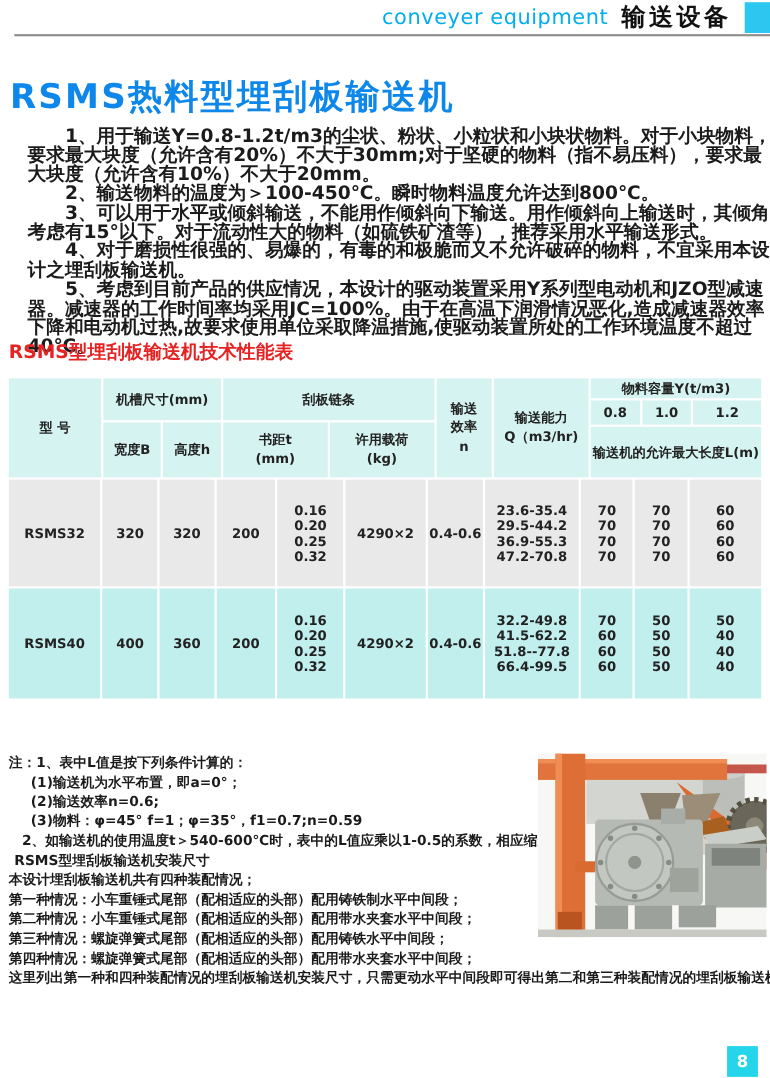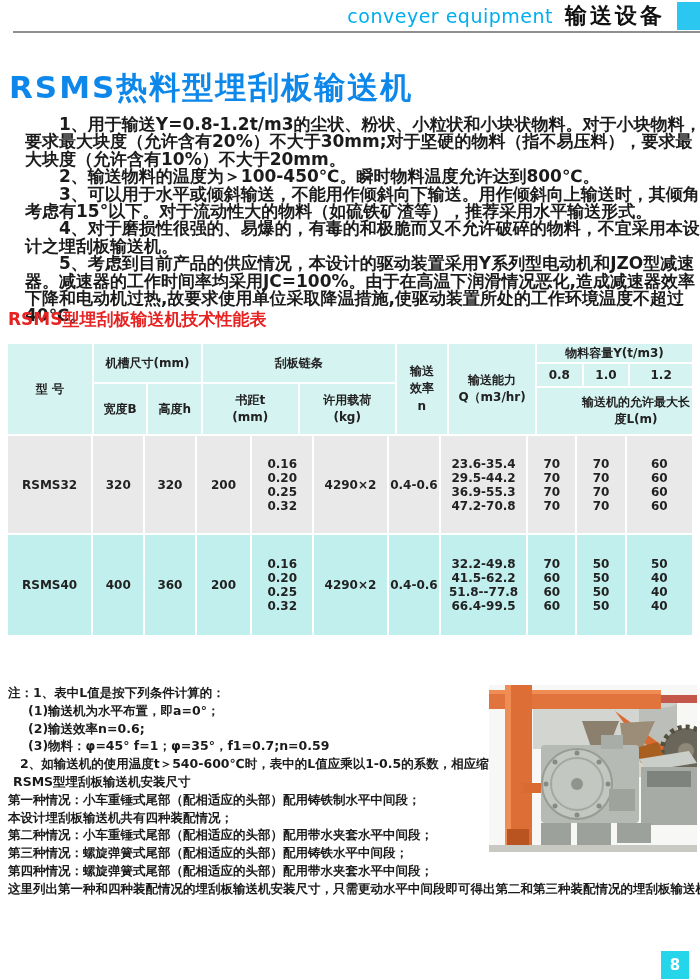--- a/index.html
+++ b/index.html
@@ -32,21 +32,21 @@
   .c{background:#D5F3F1;display:flex;align-items:center;justify-content:center;text-align:center;}
   .pre{white-space:pre-line;line-height:1.45;}
   .thead{display:flex;gap:2px;height:90px;}
   .vgroup{display:flex;flex-direction:column;gap:2px;}
   .hrow{display:flex;gap:2px;flex:1;}
   .c.top{height:38px;}
   .c.bot{flex:1;}
   .t1{height:18px;}
   .t2row{height:22px;flex:0 0 auto;}
   .t2row .c{height:22px;}
-  .t3{flex:1;padding-left:43px;}
+  .t3{flex:1;}
   .w-model{width:88px;} .w-b{width:53px;} .w-h{width:52px;} .w-pitch{width:57px;}
   .w-speed{width:63px;} .w-load{width:77px;} .w-eff{width:53px;} .w-cap{width:90px;}
   .w-d{width:50px;} .w-d2{width:69px;}
   .w-trough{width:107px;} .w-chain{width:201px;} .w-dens{width:155px;}
   .trow{display:flex;gap:2px;}
   .trow.gray{height:97px;} .trow.cyan{height:100px;}
   .gray .c{background:#E9E9E9;}
   .cyan .c{background:#C1EFEE;}
   .vlist{flex-direction:column;justify-content:center;align-items:center;padding:3px 0;}
   .vlist span{display:block;}
@@ -207,22 +207,22 @@
     </div>
   </div>
 
   <div class="notes">
     <div>注：1、表中L值是按下列条件计算的：</div>
     <div class="ind1">(1)输送机为水平布置，即a=0°；</div>
     <div class="ind1">(2)输送效率n=0.6;</div>
     <div class="ind1">(3)物料：φ=45° f=1；φ=35°，f1=0.7;n=0.59</div>
     <div class="ind2">2、如输送机的使用温度t＞540-600℃时，表中的L值应乘以1-0.5的系数，相应缩短。</div>
     <div class="ind3">RSMS型埋刮板输送机安装尺寸</div>
+    <div>本设计埋刮板输送机共有四种装配情况；</div>
     <div>第一种情况：小车重锤式尾部（配相适应的头部）配用铸铁制水平中间段；</div>
-    <div>本设计埋刮板输送机共有四种装配情况；</div>
     <div>第二种情况：小车重锤式尾部（配相适应的头部）配用带水夹套水平中间段；</div>
     <div>第三种情况：螺旋弹簧式尾部（配相适应的头部）配用铸铁水平中间段；</div>
     <div>第四种情况：螺旋弹簧式尾部（配相适应的头部）配用带水夹套水平中间段；</div>
     <div>这里列出第一种和四种装配情况的埋刮板输送机安装尺寸，只需更动水平中间段即可得出第二和第三种装配情况的埋刮板输送机安装尺寸。</div>
   </div>
 
   <svg class="photo" viewBox="0 0 208 167" xmlns="http://www.w3.org/2000/svg">
     <rect x="0" y="0" width="208" height="167" fill="#f7f7f5"></rect>
 
     <rect x="44" y="14" width="110" height="50" fill="#d2d5d0"></rect>

